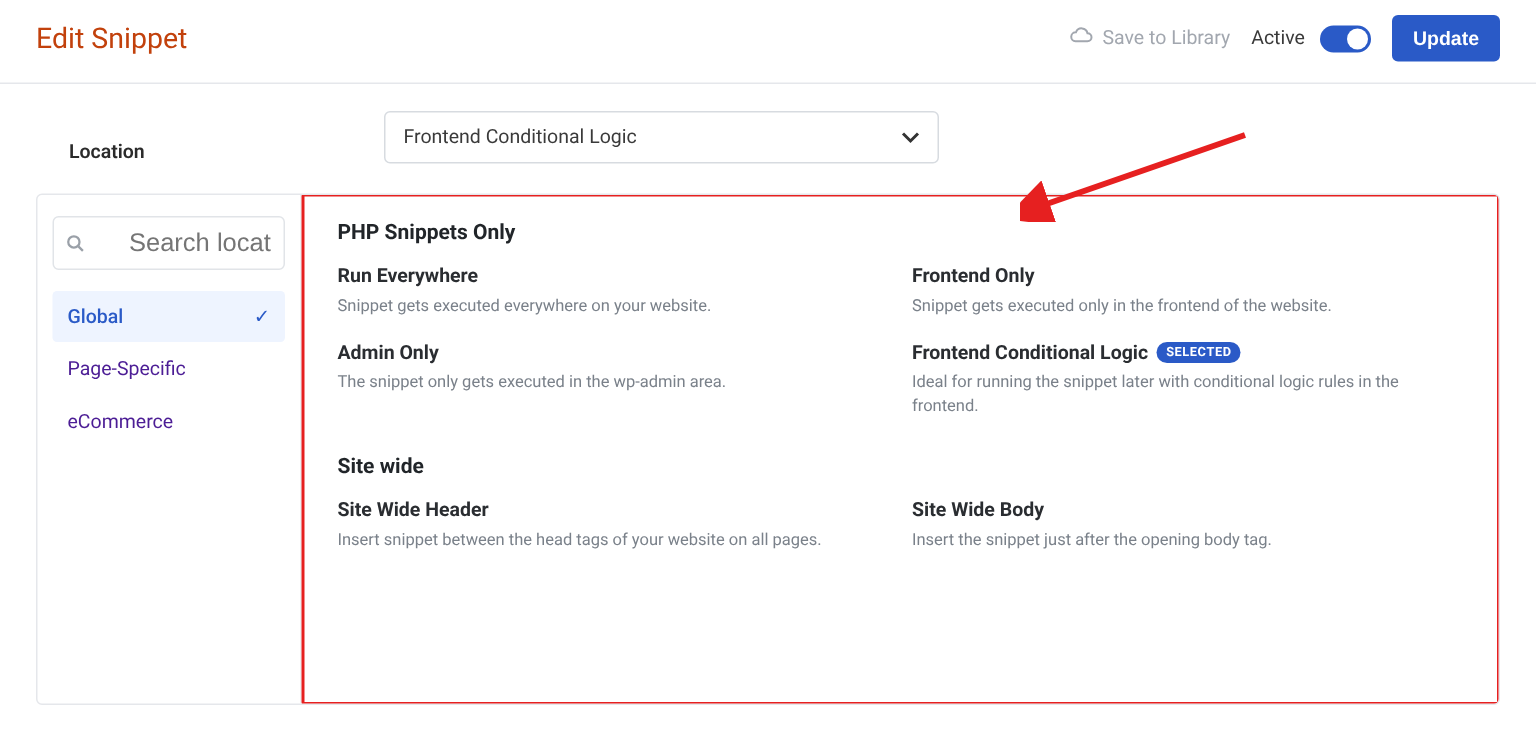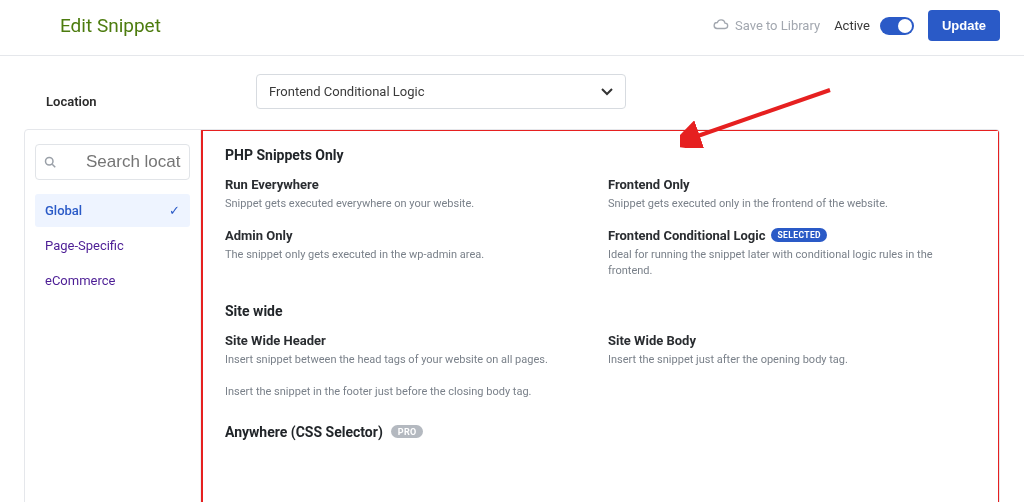--- a/index.html
+++ b/index.html
@@ -14,23 +14,22 @@
   }
   .topbar {
     display: flex;
     align-items: center;
     padding: 10px 24px 14px 24px;
     border-bottom: 1px solid #e5e7eb;
   }
   .page-title {
     font-size: 19px;
     font-weight: 400;
-    color: #4d7c0f;
+    color: #c2410c;
     flex: 1;
-    margin-left: 36px;
   }
   .save-lib {
     display: flex;
     align-items: center;
     color: #a2a7af;
     font-size: 13px;
     gap: 6px;
     margin-right: 14px;
   }
   .active-label {
@@ -292,24 +291,19 @@
       <div class="grid">
         <div>
           <div class="opt-title">Site Wide Header</div>
           <div class="opt-desc">Insert snippet between the head tags of your website on all pages.</div>
         </div>
         <div>
           <div class="opt-title">Site Wide Body</div>
           <div class="opt-desc">Insert the snippet just after the opening body tag.</div>
         </div>
         <div>
-          <div class="opt-desc">Insert the snippet in the footer just before the closing body tag.</div>
         </div>
         <div></div>
       </div>
 
-      <div class="section-title" style="display:flex;align-items:center;gap:8px;">
-        <span>Anywhere (CSS Selector)</span>
-        <span class="badge-pro">PRO</span>
-      </div>
     </div>
   </div>
 </div>
 
 </body></html>

